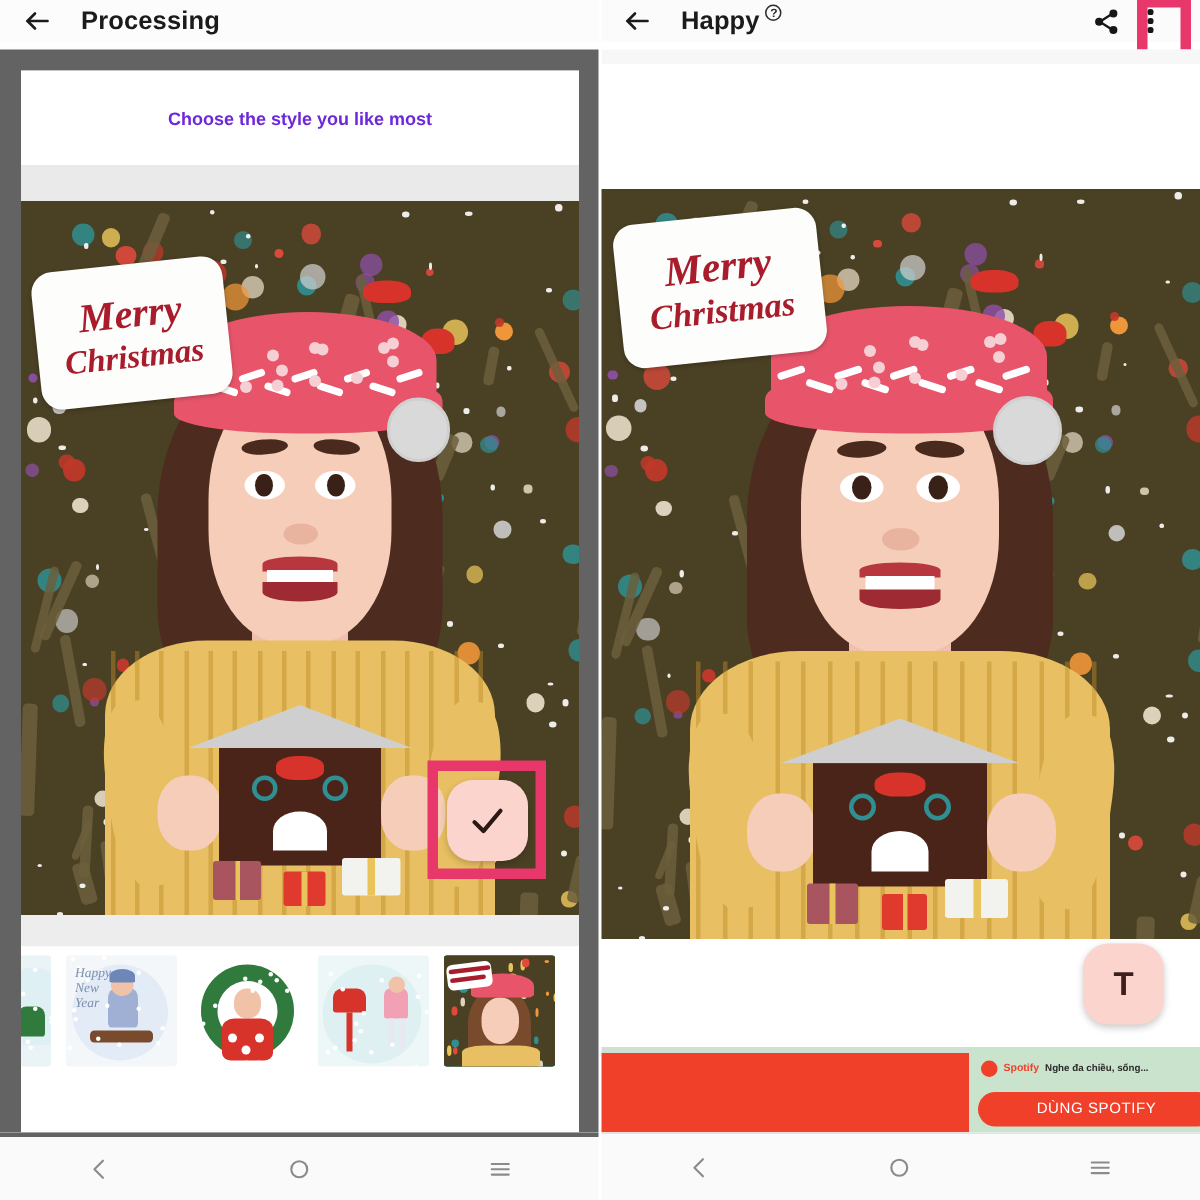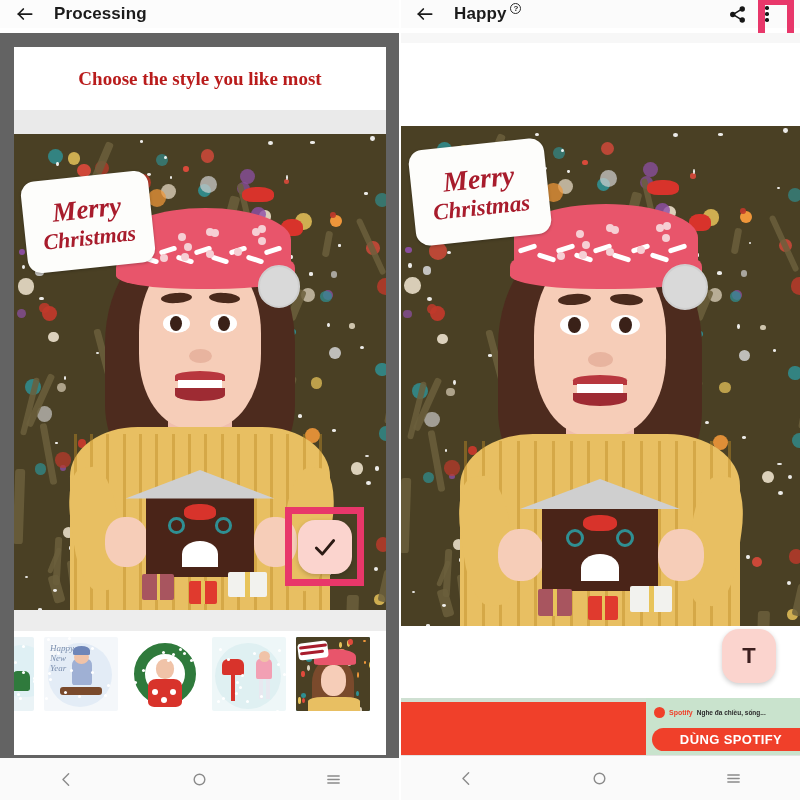--- a/index.html
+++ b/index.html
@@ -40,21 +40,21 @@
   
   .left-outer { position: absolute; inset: 33px 0 45px 0; background: #636363; }
   .left-card {
     position: absolute; left: 14px; right: 14px; top: 14px; bottom: 0px;
     background: #ffffff; overflow: hidden;
   }
   .choose-head {
     height: 63px; display: flex; align-items: center; justify-content: center;
     background: #ffffff;
   }
-  .choose-head span { font-size: 19px; font-weight: 700; color: #b91c1c; font-family: Liberation Serif, serif; }
+  .choose-head span { font-size: 12px; font-weight: 700; color: #6d28d9; }
   .gray-band { height: 24px; background: #eaeaea; }
 
   
   .artwork { position: relative; width: 100%; background: #4a4024; overflow: hidden; }
   .left-art { height: 476px; }
   .right-art { height: 500px; }
 
   
   .strip-gap { height: 21px; background: #ededed; }
   .thumbstrip {
@@ -100,21 +100,21 @@
   .ad-left .l1, .ad-left .l2 { font-size: 16.5px; font-weight: 700; line-height: 1.15; letter-spacing: -.2px; }
   .ad-right { flex: 1; position: relative; background: #c9e3cd; }
   .ad-brand { position: absolute; top: 9px; left: 8px; display: flex; align-items: center; gap: 4px; }
   .sp-logo { width: 11px; height: 11px; border-radius: 50%; background: #f0402a; }
   .ad-brand .bn { font-size: 7px; font-weight: 700; color: #f0402a; }
   .ad-brand .tag { font-size: 6.5px; font-weight: 700; color: #2b2b2b; white-space: nowrap; }
   .ad-cta {
     position: absolute; left: 6px; bottom: 4px; right: -10px; height: 23px;
     background: #f0402a; border-radius: 12px; display: flex; align-items: center; justify-content: center;
   }
-  .ad-cta span { font-size: 13px; font-weight: 700; color: #fff; letter-spacing: .4px; }
+  .ad-cta span { font-size: 10px; font-weight: 400; color: #fff; letter-spacing: .4px; }
   .ad-strip-top { position: absolute; left: 0; right: 0; top: 0; height: 4px; background: #cfe0d2; }
 
   
   .navbar {
     position: absolute; left: 0; right: 0; bottom: 0; height: 45px; background: #fafafa;
     display: flex; align-items: center; justify-content: space-around; border-top: 3px solid #636363;
   }
   .navbar.right-nav { border-top: 1px solid #e3e3e3; }
   .nav-btn { width: 46px; height: 30px; display: flex; align-items: center; justify-content: center; }
   .nav-btn svg { width: 17px; height: 17px; }

